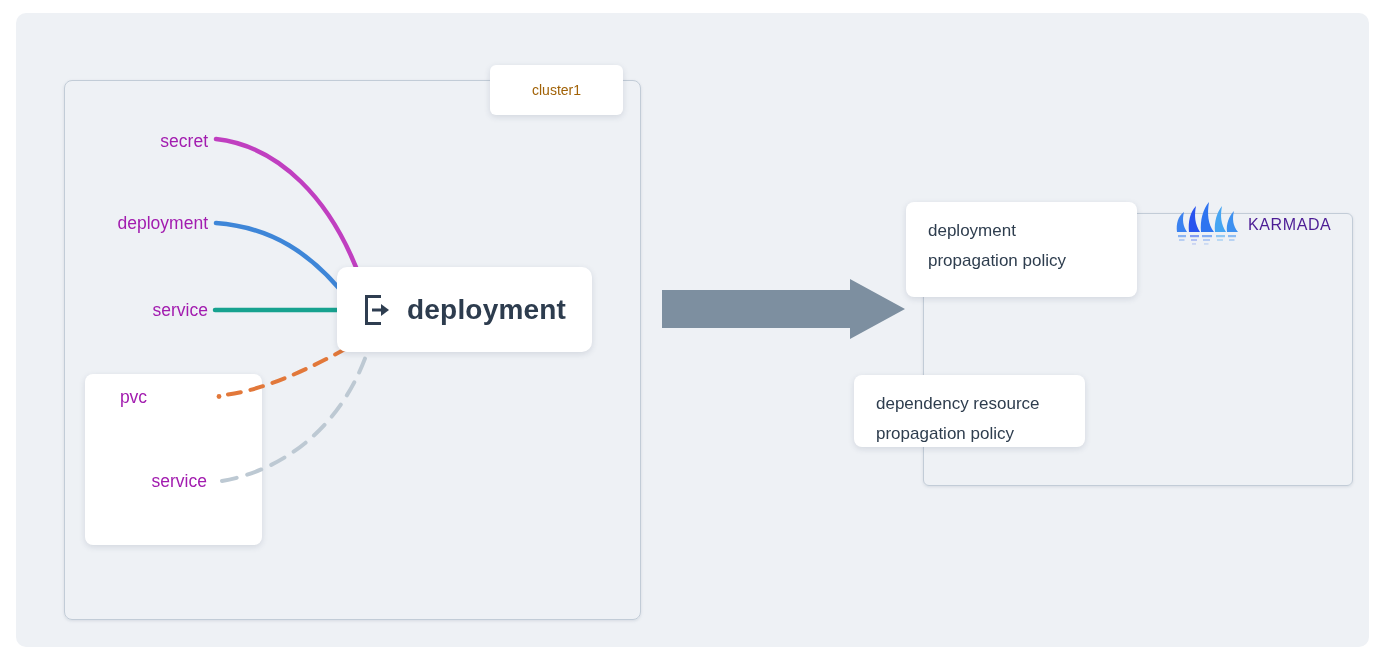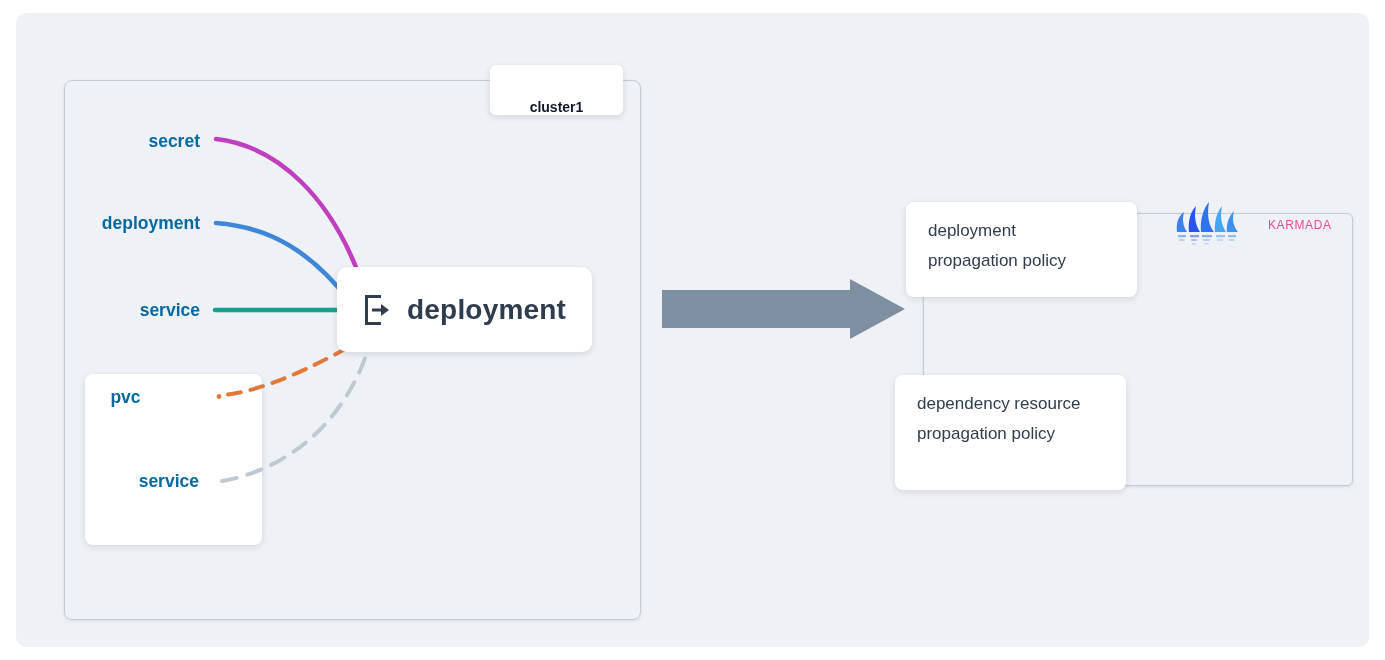--- a/index.html
+++ b/index.html
@@ -13,27 +13,27 @@
   .cluster-box { position: absolute; left: 48px; top: 67px; width: 577px; height: 540px;
                  border: 1px solid #c2ccd7; border-radius: 8px;
                  box-shadow: 0 1px 3px rgba(100,116,139,.18); }
   .karmada-box { position: absolute; left: 907px; top: 200px; width: 430px; height: 273px;
                  border: 1px solid #c2ccd7; border-radius: 6px;
                  box-shadow: 0 1px 3px rgba(100,116,139,.18); }
 
   .white-card { position: absolute; background: #ffffff; border-radius: 8px;
                 box-shadow: 0 2px 6px rgba(40,60,90,.14); }
   .cluster-label { left: 490px; top: 65px; width: 133px; height: 50px; border-radius: 6px;
-                   display: flex; align-items: flex-end; justify-content: center;
-                   font-size: 14px; font-weight: 700; color: #0f172a; }
+                   display: flex; align-items: center; justify-content: center;
+                   font-size: 14px; font-weight: 400; color: #a16207; }
   .pvc-ingress-card { left: 85px; top: 374px; width: 177px; height: 171px; }
 
   
-  .res-label { position: absolute; left: 52px; width: 148px; text-align: right;
-               font-size: 17.5px; font-weight: 700; color: #0369a1; line-height: 24px; }
+  .res-label { position: absolute; left: 60px; width: 148px; text-align: right;
+               font-size: 17.5px; font-weight: 400; color: #a21caf; line-height: 24px; }
   #lbl-secret    { top: 129px; }
   #lbl-configmap { top: 211px; }
   #lbl-service   { top: 298px; }
   #lbl-pvc       { top: 385px; width: 147px; text-align: center; }
   #lbl-ingress   { top: 469px; width: 147px; }
 
   
   .links-svg { position: absolute; left: 0; top: 0; width: 1385px; height: 660px; pointer-events: none; }
 
   
@@ -44,26 +44,26 @@
   
   .arrow-svg { position: absolute; left: 662px; top: 277px; width: 245px; height: 64px; }
   .arrow-label { position: absolute; left: 662px; top: 290px; width: 192px; height: 38px;
                  display: flex; align-items: center; justify-content: center;
                  color: #ffffff; font-size: 17px; font-weight: 700; letter-spacing: .3px; }
 
   
   .k-card { width: 231px; border-radius: 8px; padding: 14px 0 0 22px;
             font-size: 17px; font-weight: 500; color: #2e3d4e; line-height: 30px; }
   #k-card-1 { left: 906px; top: 202px; height: 95px; }
-  #k-card-2 { left: 895px; top: 375px; height: 115px; }
+  #k-card-2 { left: 854px; top: 375px; height: 72px; }
 
   
   .k-logo { position: absolute; left: 1176px; top: 201px; height: 48px;
             display: flex; align-items: center; gap: 8px; }
-  .k-logo .k-text { font-size: 12px; font-weight: 400; color: #ec4899; letter-spacing: .6px; margin-left: 20px; }
+  .k-logo .k-text { font-size: 16px; font-weight: 400; color: #4c1d95; letter-spacing: .6px; }
 </style>
 </head>
 <body>
 
 <div class="page">
   <div class="panel">
 
     <div class="cluster-box"></div>
 
     <div class="karmada-box"></div>

